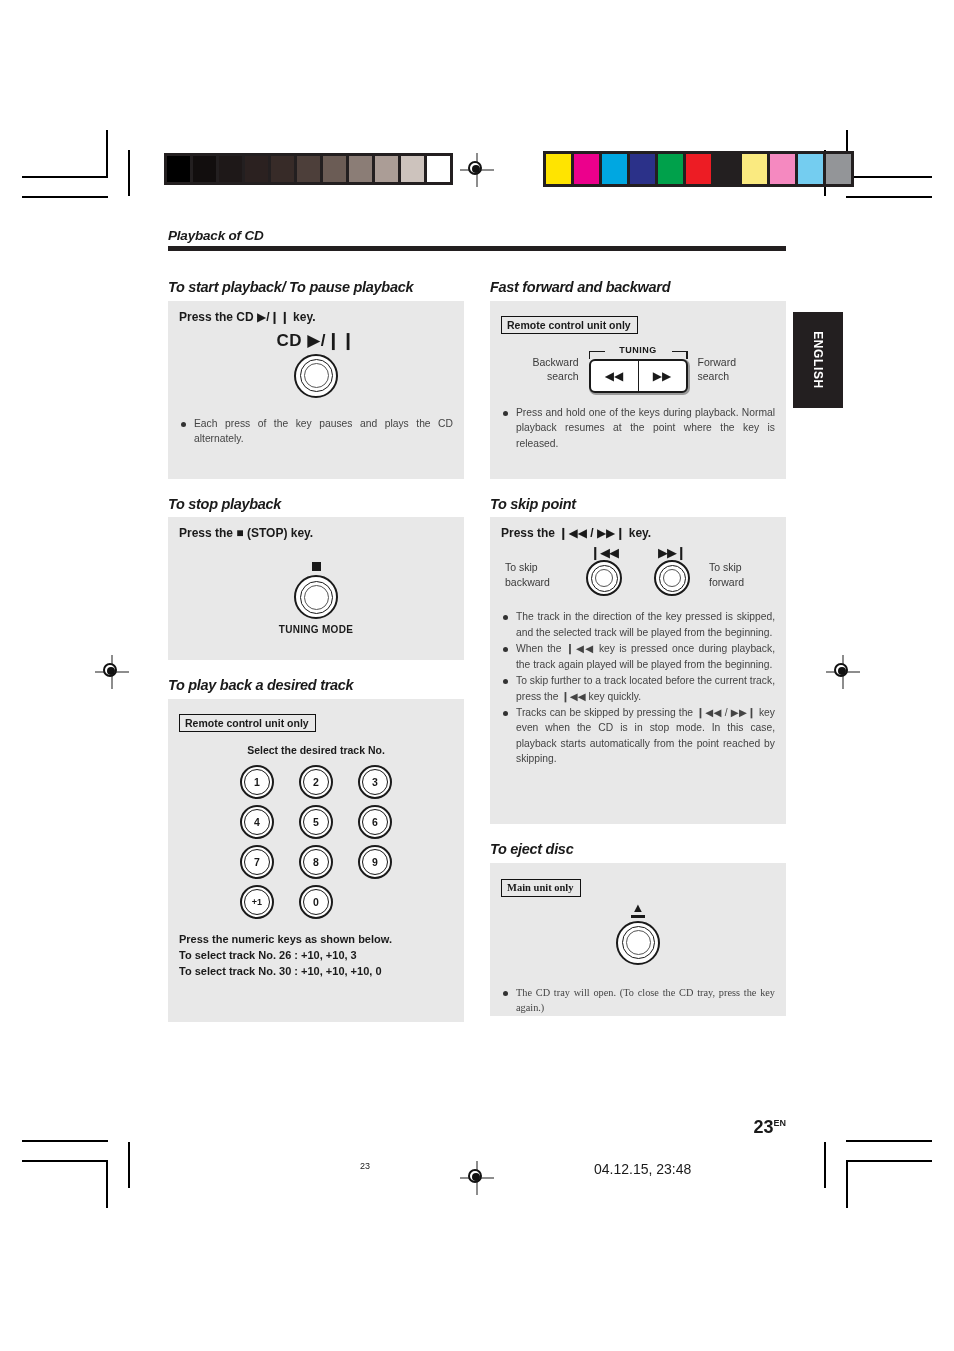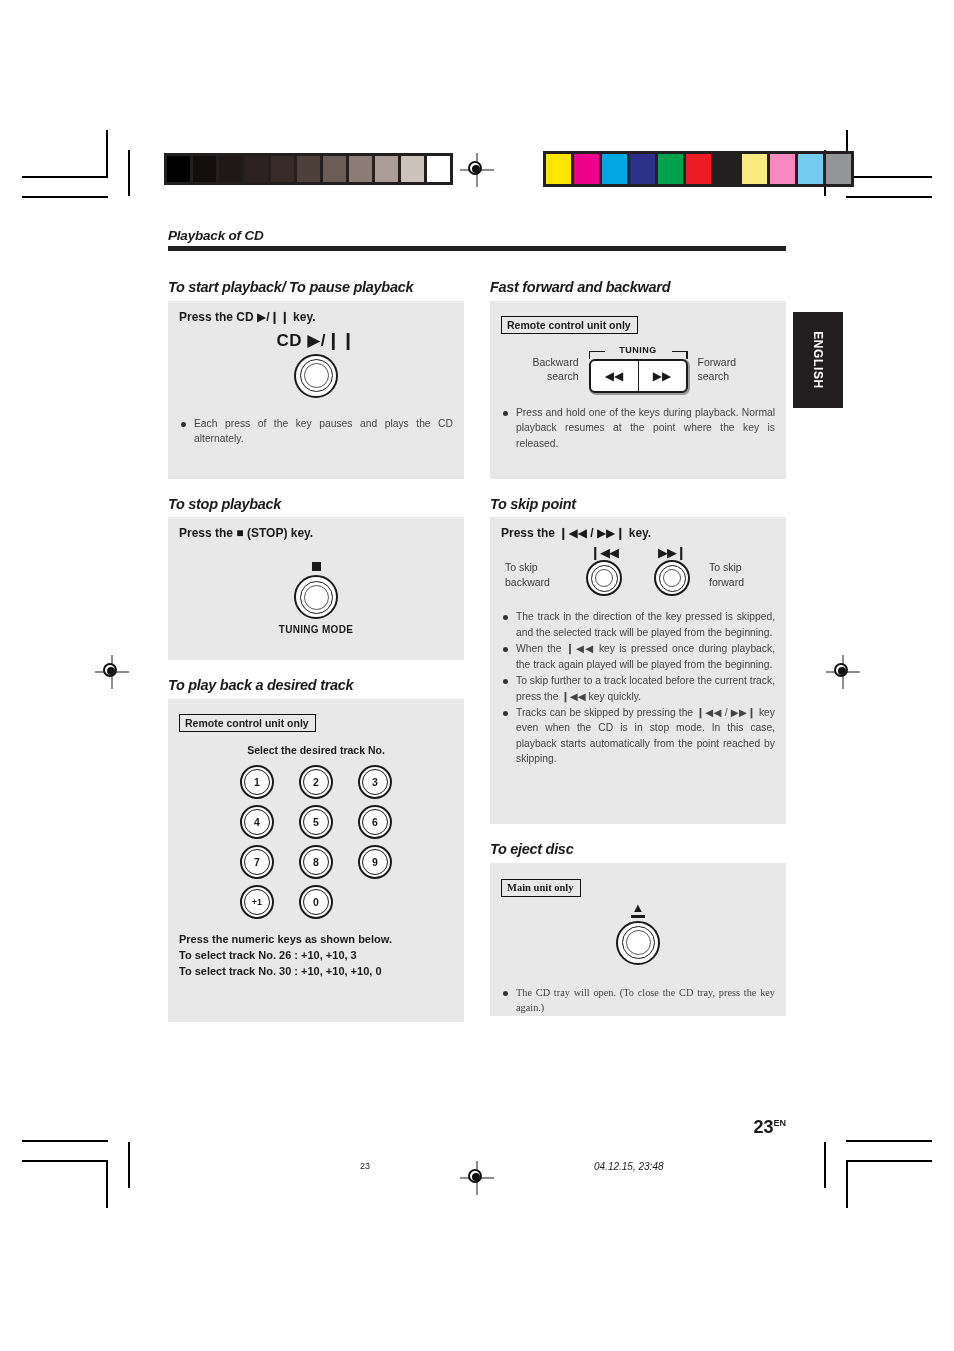--- a/index.html
+++ b/index.html
@@ -106,21 +106,21 @@
 
   
   #engtab{position:absolute;left:793px;top:312px;width:50px;height:96px;background:#231f20;}
   #engtab span{position:absolute;left:50%;top:50%;transform:translate(-50%,-50%) rotate(90deg);
                color:#fff;font-size:12px;font-weight:bold;letter-spacing:0.6px;white-space:nowrap;}
 
   
   #pageno{position:absolute;right:168px;top:1117px;font-size:18px;font-weight:bold;}
   #pageno sup{font-size:9px;font-weight:bold;}
   #footleft{position:absolute;left:360px;top:1161px;font-size:9px;}
-  #footright{position:absolute;left:594px;top:1161px;font-size:10px;font-style:italic;}
+  #footright{position:absolute;left:594px;top:1161px;font-size:14px;}
 </style>
 </head>
 <body>
 
 <div class="crop" style="left:22px;top:176px;width:86px;height:2px;"></div>
 <div class="crop" style="left:106px;top:130px;width:2px;height:48px;"></div>
 <div class="crop" style="left:22px;top:196px;width:86px;height:2px;"></div>
 <div class="crop" style="left:128px;top:150px;width:2px;height:46px;"></div>
 
 <div class="crop" style="left:824px;top:150px;width:2px;height:46px;"></div>

